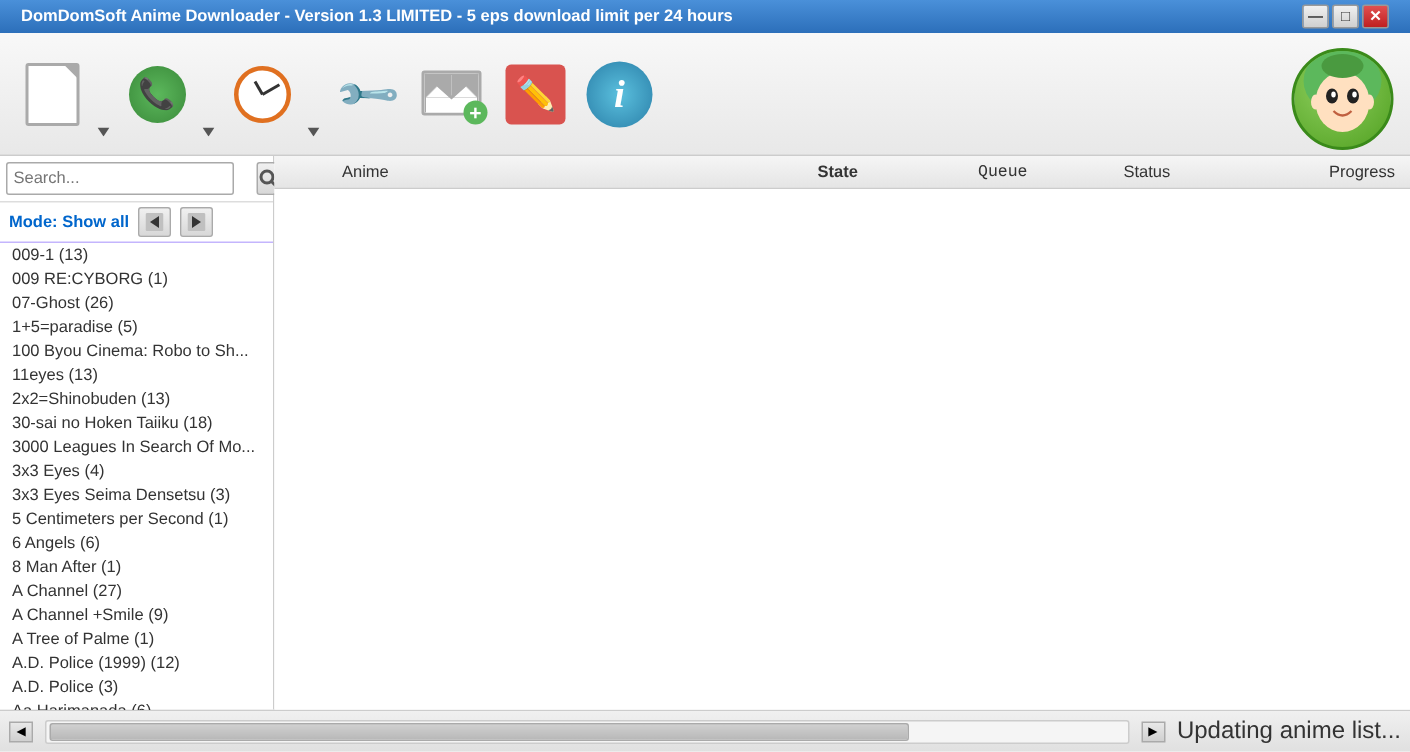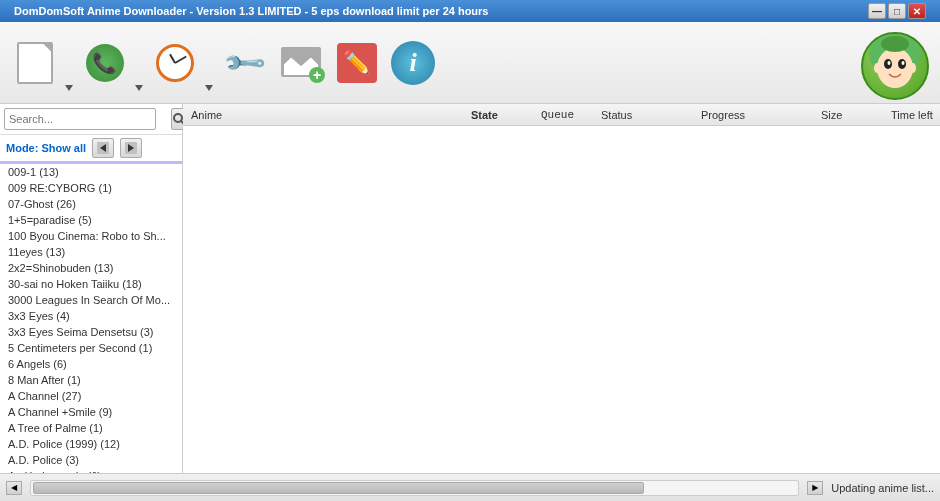--- a/index.html
+++ b/index.html
@@ -248,21 +248,21 @@
       border-radius: 2px;
       display: flex; align-items: center; justify-content: center;
       cursor: pointer;
       font-size: 13px;
     }
 
     .mode-bar {
       display: flex;
       align-items: center;
       padding: 3px 6px;
-      border-bottom: 3px solid #c4b5fd;
+      border-bottom: 1px solid #c4b5fd;
       gap: 6px;
     }
     .mode-label {
       color: #0066cc;
       font-size: 11px;
       font-weight: bold;
     }
     .mode-btn {
       width: 22px; height: 20px;
       background: linear-gradient(to bottom, #f0f0f0, #d8d8d8);
@@ -303,20 +303,21 @@
       background: linear-gradient(to bottom, #f5f5f5, #e5e5e5);
       border-bottom: 1px solid #ccc;
       height: 22px;
       padding: 0 4px;
     }
     .col-header {
       font-size: 11px;
       color: #333;
       font-weight: normal;
       padding: 0 4px;
+      margin-left: 37px;
     }
 
     
     .download-area {
       flex: 1;
       background: white;
     }
 
     
     .status-bar {
@@ -354,21 +355,21 @@
     }
     .scroll-arrow {
       width: 16px; height: 14px;
       background: linear-gradient(to bottom, #e8e8e8, #d0d0d0);
       border: 1px solid #aaa;
       display: flex; align-items: center; justify-content: center;
       font-size: 8px;
       cursor: pointer;
     }
     .status-text {
-      font-size: 11px;
+      font-size: 16px;
       color: #333;
     }
 
     
     .anime-list::-webkit-scrollbar { width: 12px; }
     .anime-list::-webkit-scrollbar-track { background: #f0f0f0; }
     .anime-list::-webkit-scrollbar-thumb { background: #c0c0c0; border: 1px solid #aaa; }
   </style>
 </head>
 <body>

